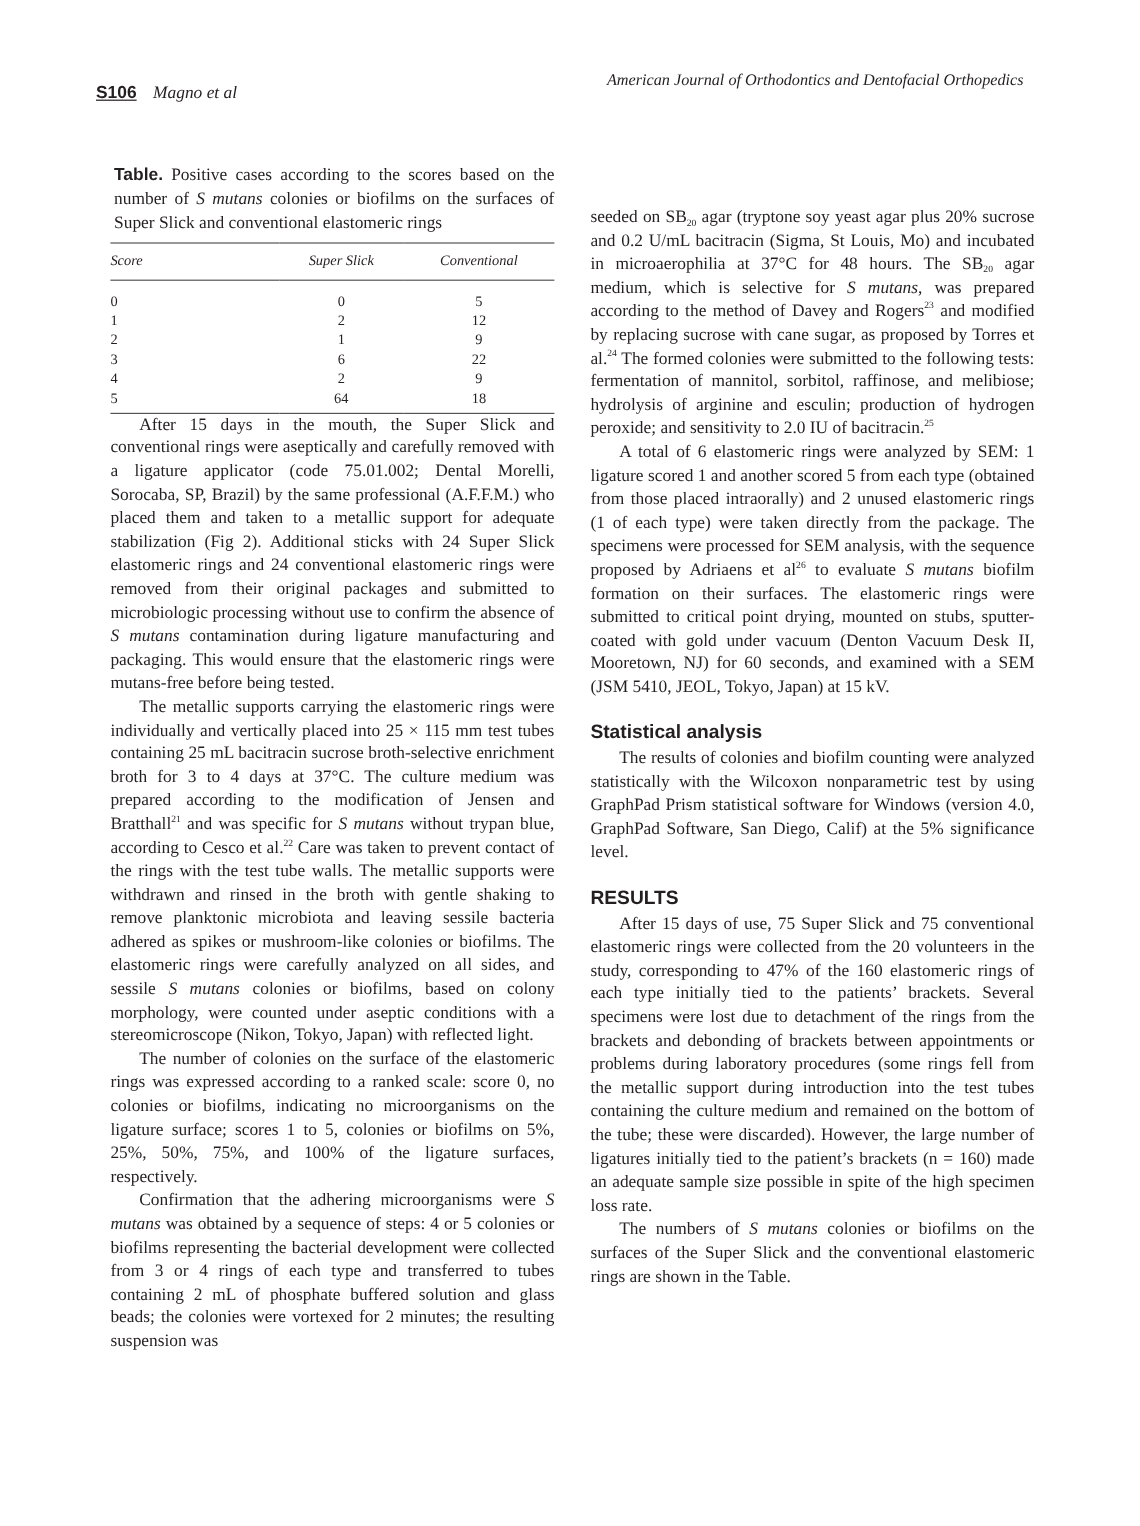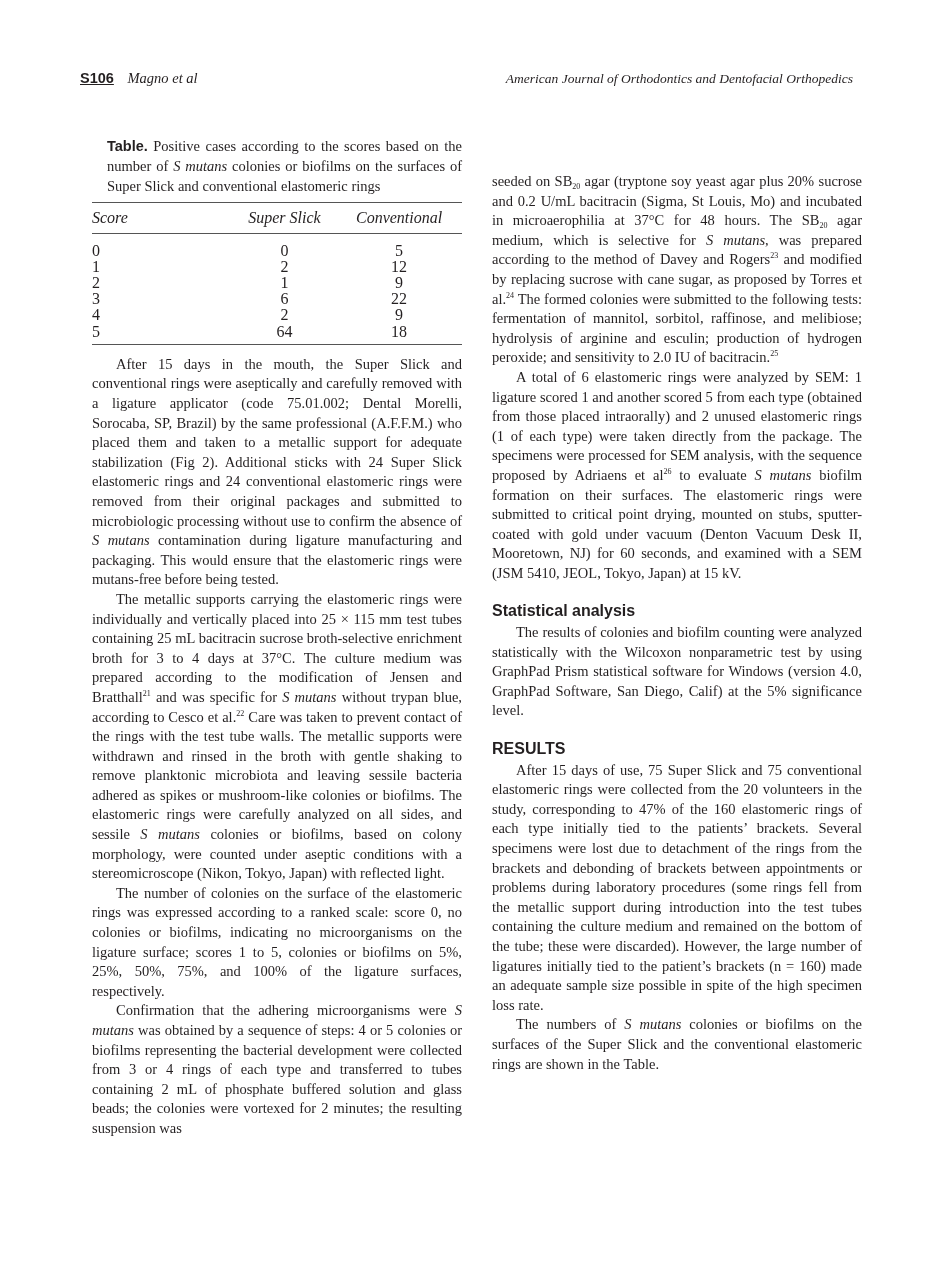--- a/index.html
+++ b/index.html
@@ -1,26 +1,26 @@
 <!DOCTYPE html>
 <html><head>
 <meta charset="utf-8">
 <style>
   html, body { margin: 0; padding: 0; background: #ffffff; }
   body { width: 950px; height: 1272px; position: relative; color: #231f20; font-family: "Liberation Serif", serif; }
   .header-left { position: absolute; left: 80px; top: 70px; font-size: 14.5px; }
   .page-num { font-family: "Liberation Sans", sans-serif; font-weight: bold; margin-right: 10px; text-decoration: underline; }
   .authors { font-style: italic; }
-  .header-right { position: absolute; right: 97px; top: 70px; text-align: right; font-style: italic; font-size: 13.5px; line-height: 18px; }
+  .header-right { position: absolute; right: 97px; top: 58px; text-align: right; font-style: italic; font-size: 13.5px; line-height: 18px; }
   .col { position: absolute; top: 136px; width: 370px; font-size: 14.5px; line-height: 19.6px; text-align: justify; }
   .col-left { left: 92px; }
   .col-right { left: 492px; }
-  .caption { margin: 0 0 6px 15px; line-height: 20px; }
+  .caption { margin: 0 0 6px 3px; line-height: 20px; }
   .caption-label { font-family: "Liberation Sans", sans-serif; font-weight: bold; }
-  table.data-table { width: 100%; border-collapse: collapse; font-size: 16px; margin-bottom: 10px; }
+  table.data-table { width: 100%; border-collapse: collapse; font-size: 12px; }
   table.data-table thead th { font-weight: normal; font-style: italic; padding: 5px 0 5px 0; border-top: 1.5px solid #555; border-bottom: 1.5px solid #555; }
   table.data-table tbody tr:first-child td { padding-top: 9px; }
   table.data-table tbody tr:last-child td { padding-bottom: 4px; border-bottom: 1.5px solid #555; }
   table.data-table td { padding: 0; line-height: 16.2px; }
   .c-score { text-align: left; width: 38%; }
   .c-ss { text-align: center; width: 28%; }
   .c-conv { text-align: center; width: 34%; }
   p.para { margin: 0; text-indent: 24px; }
   p.para.noindent { text-indent: 0; margin-top: 36px; }
   h2.sec { font-family: "Liberation Sans", sans-serif; font-weight: bold; font-size: 16px; margin: 18px 0 2px 0; }

